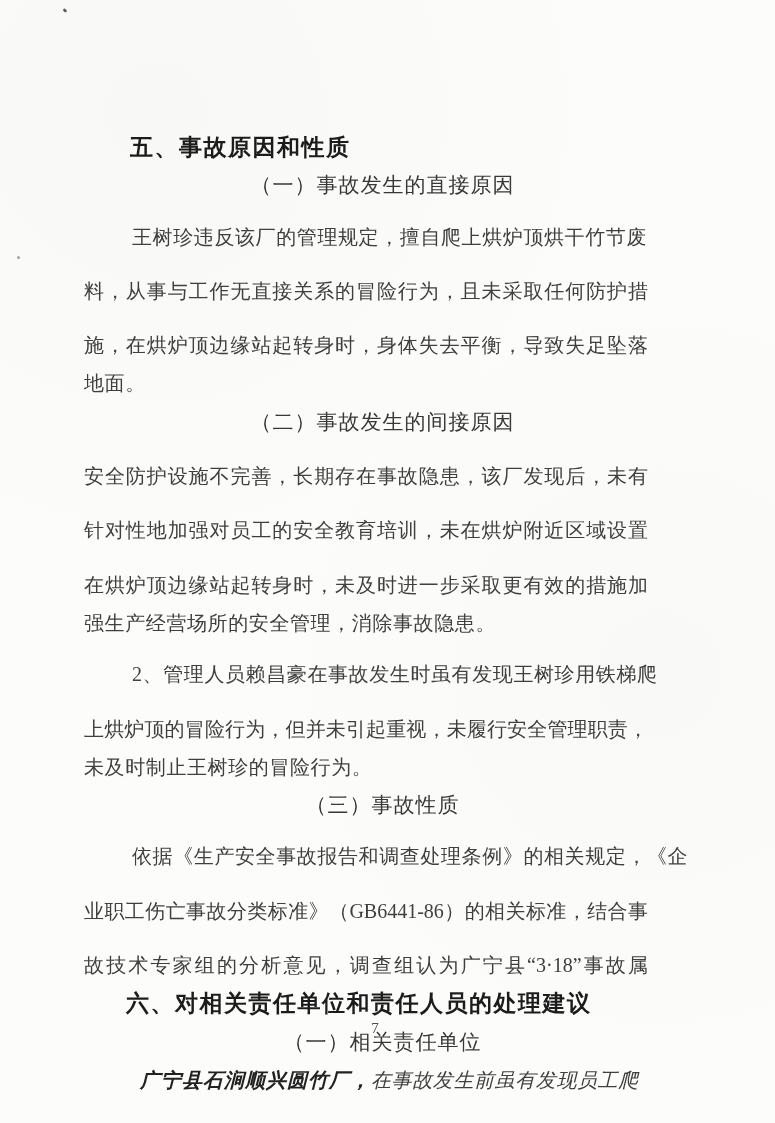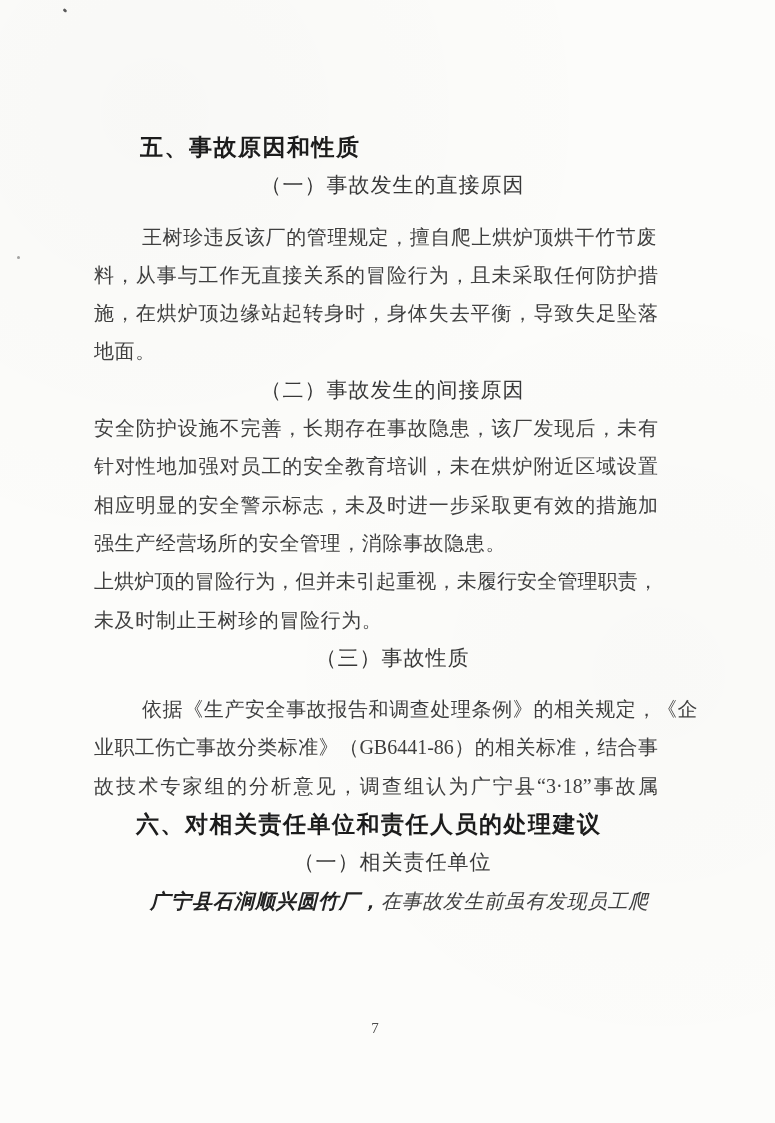--- a/index.html
+++ b/index.html
@@ -17,38 +17,39 @@
   .scan-page {
     position: absolute;
     inset: 0;
     background:
       radial-gradient(circle at 20% 10%, rgba(0,0,0,0.015), transparent 40%),
       radial-gradient(circle at 85% 60%, rgba(0,0,0,0.012), transparent 45%),
       #fcfcfa;
   }
   .content {
     position: absolute;
-    left: 94px;
+    left: 84px;
     top: 128px;
     width: 564px;
   }
   .line {
     height: 38.3px;
     line-height: 38.3px;
     font-size: 20px;
     color: #3f3f3f;
     letter-spacing: 0.6px;
     white-space: nowrap;
   }
   .line.fill {
     white-space: normal;
     text-align: justify;
     text-align-last: justify;
     letter-spacing: 0;
     overflow: hidden;
+    margin-top: 16px;
   }
   .line.h1 {
     font-family: "Liberation Sans", sans-serif;
     font-weight: 700;
     font-size: 23px;
     color: #1c1c1c;
     padding-left: 46px;
     letter-spacing: 1.5px;
   }
   .line.h1-six {
@@ -112,22 +113,23 @@
   <div class="content">
     <div class="line h1">五、事故原因和性质</div>
     <div class="line sub">（一）事故发生的直接原因</div>
     <div class="line p-first">王树珍违反该厂的管理规定，擅自爬上烘炉顶烘干竹节废</div>
     <div class="line fill">料，从事与工作无直接关系的冒险行为，且未采取任何防护措</div>
     <div class="line fill">施，在烘炉顶边缘站起转身时，身体失去平衡，导致失足坠落</div>
     <div class="line">地面。</div>
     <div class="line sub">（二）事故发生的间接原因</div>
     <div class="line fill">安全防护设施不完善，长期存在事故隐患，该厂发现后，未有</div>
     <div class="line fill">针对性地加强对员工的安全教育培训，未在烘炉附近区域设置</div>
-    <div class="line fill">相应明显的安全警示标志，未及时进一步采取更有效的措施加</div>
+    <div class="line fill">在烘炉顶边缘站起转身时，未及时进一步采取更有效的措施加</div>
     <div class="line">强生产经营场所的安全管理，消除事故隐患。</div>
+    <div class="line p-first">2、管理人员赖昌豪在事故发生时虽有发现王树珍用铁梯爬</div>
     <div class="line fill">上烘炉顶的冒险行为，但并未引起重视，未履行安全管理职责，</div>
     <div class="line">未及时制止王树珍的冒险行为。</div>
     <div class="line sub">（三）事故性质</div>
     <div class="line p-first">依据《生产安全事故报告和调查处理条例》的相关规定，《企</div>
     <div class="line fill">业职工伤亡事故分类标准》（GB6441-86）的相关标准，结合事</div>
     <div class="line fill">故技术专家组的分析意见，调查组认为广宁县“3·18”事故属</div>
     <div class="line h1 h1-six">六、对相关责任单位和责任人员的处理建议</div>
     <div class="line sub">（一）相关责任单位</div>
     <div class="line p-first-wide">
       <span class="bold-lead">广宁县石涧顺兴圆竹厂，</span><span>在事故发生前虽有发现员工爬</span>

